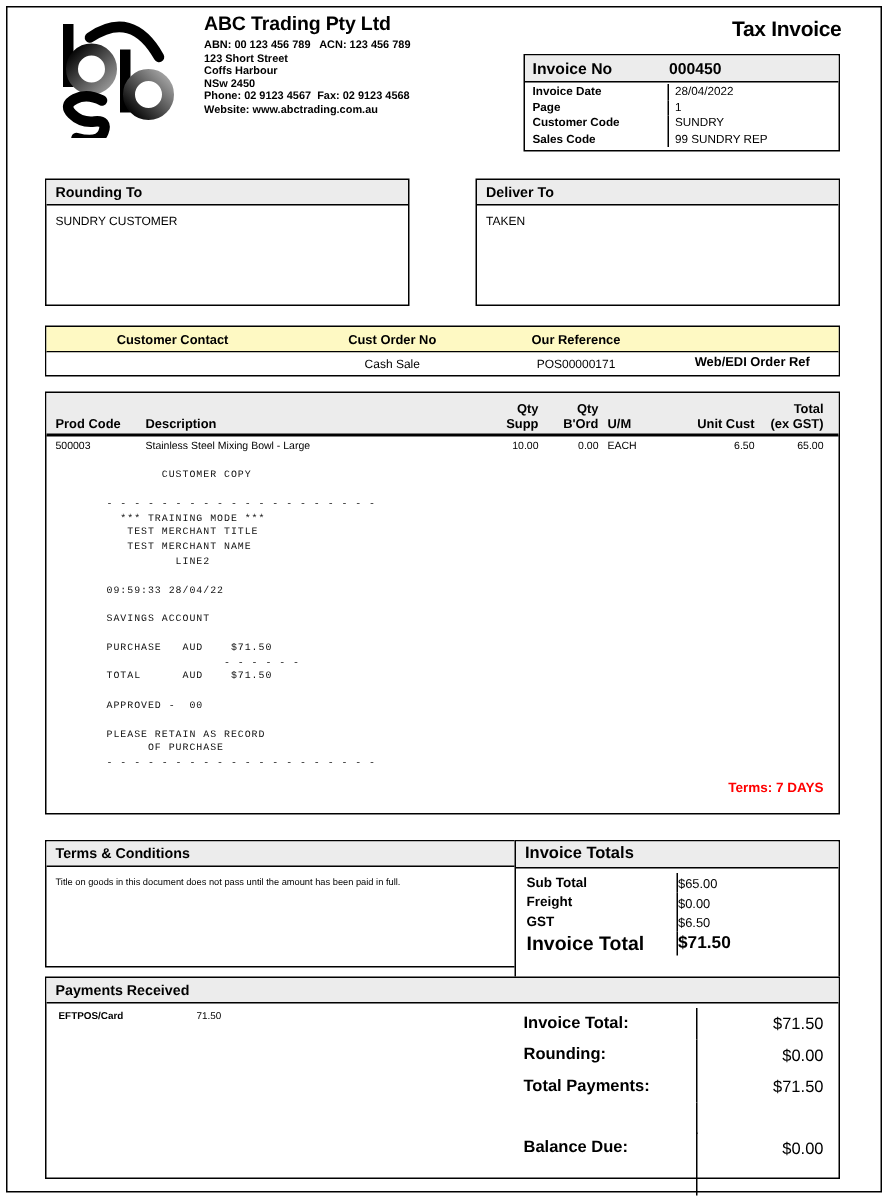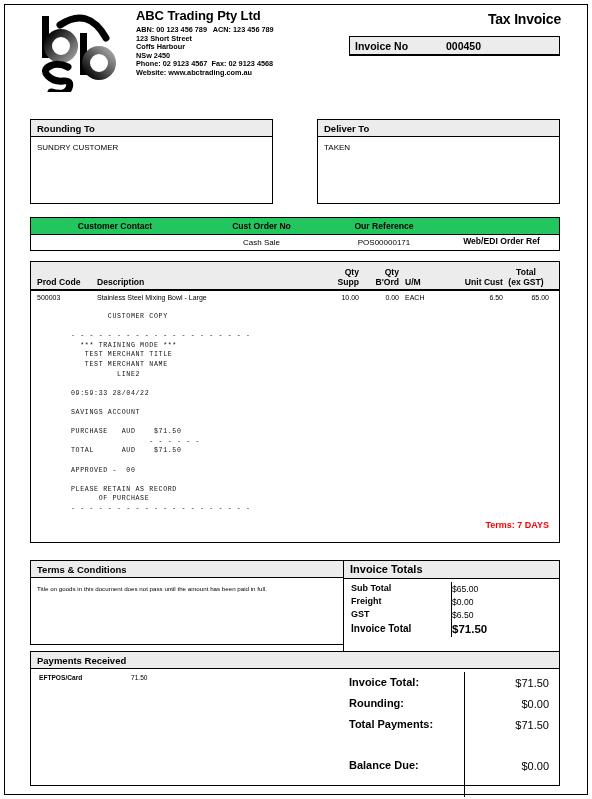--- a/index.html
+++ b/index.html
@@ -150,21 +150,21 @@
   .refbox {
     position: absolute;
     left: 30px;
     top: 217px;
     width: 530px;
     box-sizing: border-box;
     border: 1px solid #000;
   }
   .ref-head {
     display: flex;
-    background: #22c55e;
+    background: #fef9c3;
     border-bottom: 1px solid #000;
     height: 16px;
     align-items: center;
   }
   .ref-head div {
     font-size: 8.6px;
     font-weight: bold;
     text-align: center;
   }
   .ref-row {
@@ -206,21 +206,21 @@
     font-size: 8.6px;
     font-weight: bold;
     line-height: 9.5px;
   }
   .ih-prod  { width: 66px; padding-left: 6px; box-sizing: border-box; }
   .ih-desc  { width: 220px; }
   .ih-qs    { width: 42px; text-align: right; }
   .ih-qb    { width: 40px; text-align: right; }
   .ih-um    { width: 42px; padding-left: 6px; box-sizing: border-box; }
   .ih-up    { width: 62px; text-align: right; }
-  .ih-tot   { width: 52px; text-align: center; padding-right: 6px; box-sizing: border-box; }
+  .ih-tot   { width: 52px; text-align: right; padding-right: 6px; box-sizing: border-box; }
 
   .item-row {
     display: flex;
     align-items: center;
     height: 13px;
     border-top: 1px solid #000;
   }
   .item-row div {
     font-size: 7px;
   }
@@ -269,21 +269,21 @@
     height: 13px;
     line-height: 13px;
   }
   .tot-row .v {
     flex: 1;
     font-size: 8.6px;
     padding-right: 9px;
   }
   .tot-row.grand { height: 16px; }
   .tot-row.grand .k {
-    font-size: 10px;
+    font-size: 13px;
     height: 16px;
     line-height: 16px;
   }
   .tot-row.grand .v {
     font-size: 11.5px;
     font-weight: bold;
   }
 
   .tc-text {
     font-size: 6.2px;
@@ -381,20 +381,38 @@
     <div class="company-line">Phone: 02 9123 4567  Fax: 02 9123 4568</div>
     <div class="company-line">Website: www.abctrading.com.au</div>
   </div>
 
   <div class="doc-title">Tax Invoice</div>
 
   <div class="meta-box">
     <div class="meta-head">
       <div class="meta-head-label">Invoice No</div>
       <div class="meta-head-value">000450</div>
+    </div>
+    <div class="meta-rows">
+      <div class="meta-row">
+        <div class="k">Invoice Date</div>
+        <div class="v">28/04/2022</div>
+      </div>
+      <div class="meta-row">
+        <div class="k">Page</div>
+        <div class="v">1</div>
+      </div>
+      <div class="meta-row">
+        <div class="k">Customer Code</div>
+        <div class="v">SUNDRY</div>
+      </div>
+      <div class="meta-row">
+        <div class="k">Sales Code</div>
+        <div class="v">99 SUNDRY REP</div>
+      </div>
     </div>
   </div>
 
   <div class="panel" style="left:30px; top:119px; width:243px; height:85px;">
     <div class="panel-title">Rounding To</div>
     <div class="panel-body">
       <div class="addr-line">SUNDRY CUSTOMER</div>
     </div>
   </div>
 

